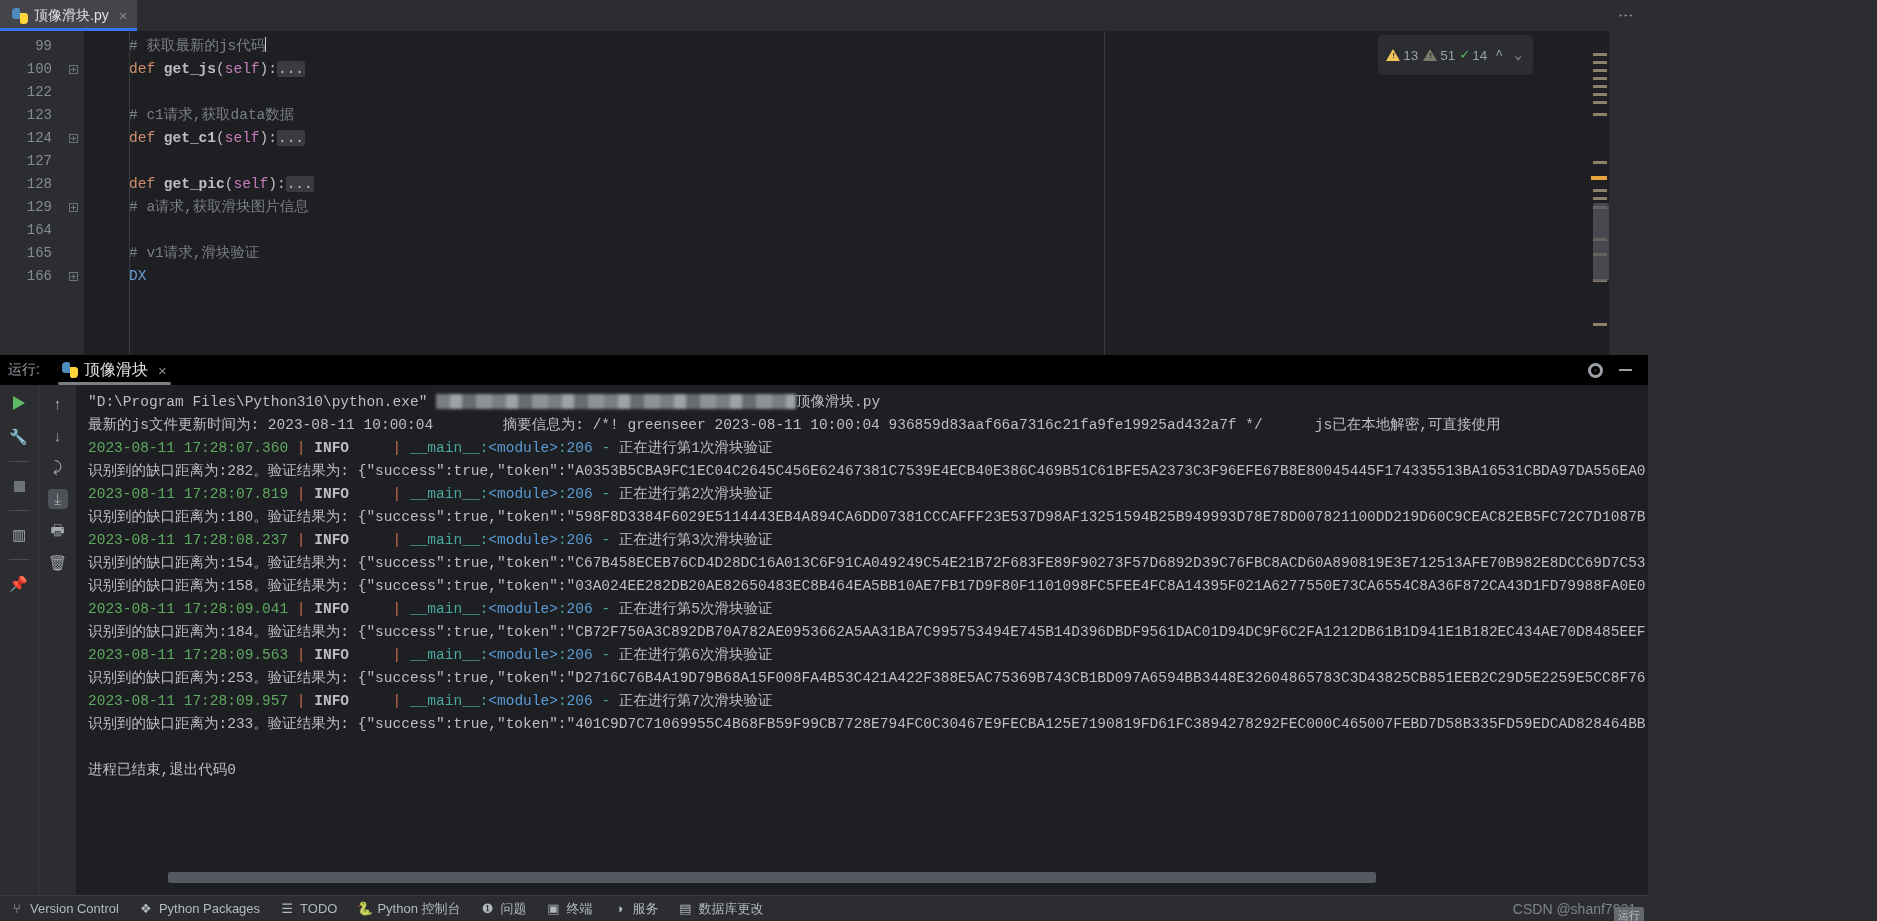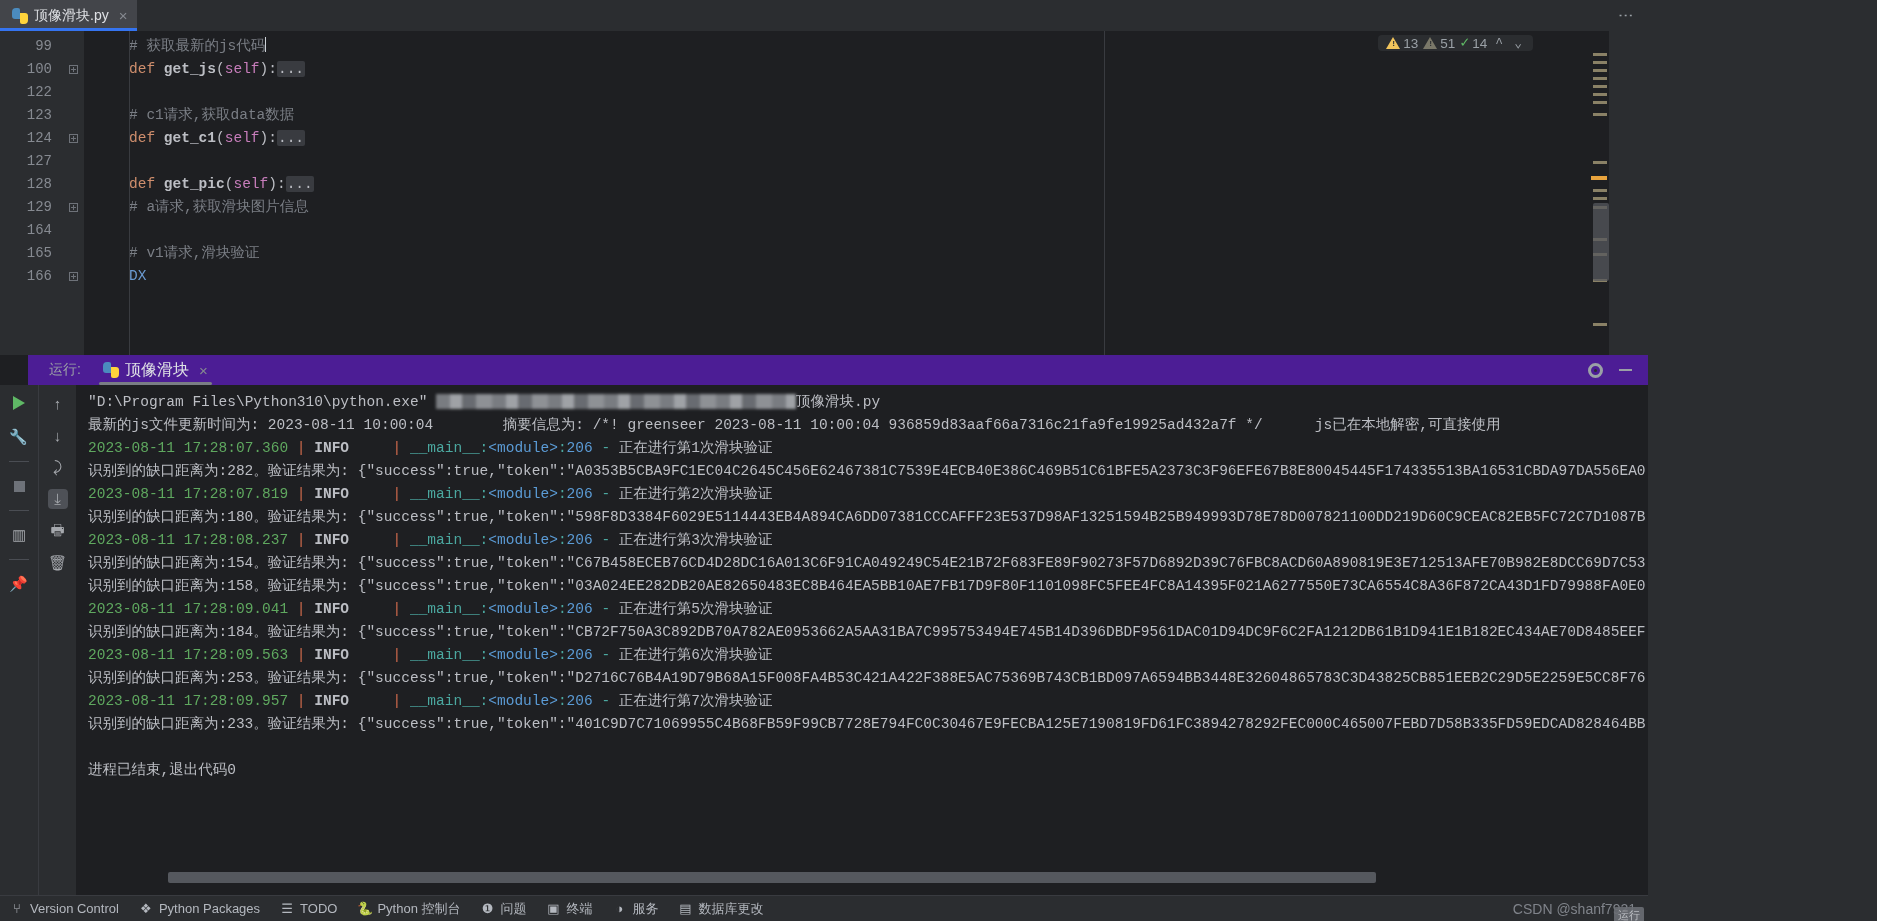--- a/index.html
+++ b/index.html
@@ -115,21 +115,21 @@
     color: #6b9bd2; font-family: "Liberation Mono", monospace; font-size: 14.5px;
   }
   .editor-vline {
     position: absolute; top: 0; bottom: 0; width: 1px; background: #393b40;
   }
 
   
   .inspect {
     position: absolute; top: 4px; right: 58px;
     display: flex; align-items: center; gap: 5px;
-    background: #2b2d30; padding: 0 8px; border-radius: 4px;
+    background: #2b2d30; padding: 12px 8px; border-radius: 4px;
     z-index: 5;
   }
   .insp-item { display: flex; align-items: center; gap: 3px; }
   .insp-num { color: #9aa0a6; font-size: 13.5px; font-family: "Liberation Sans", sans-serif; }
   .tri { width: 0; height: 0; border-left: 7px solid transparent;
          border-right: 7px solid transparent; border-bottom: 12px solid #f2c55c;
          position: relative; }
   .tri.grey { border-bottom-color: #7a7869; }
   .tri::after { content: "!"; position: absolute; left: -2px; top: 2px;
                 font-size: 8px; color: #2b2d30; font-weight: bold; }
@@ -146,22 +146,22 @@
     position: absolute; right: 0; width: 16px; background: #55585e; opacity: .75;
     border-radius: 2px;
   }
   .farright {
     width: 39px; flex: 0 0 39px; background: #2b2d30;
   }
 
   
   .runpanel { flex: 1; display: flex; flex-direction: column; background: #1e1f22; }
   .run-header {
-    height: 30px; flex: 0 0 30px; background: #4c1d95;
-    display: flex; align-items: center; padding-left: 21px; position: relative; margin-left: 28px;
+    height: 30px; flex: 0 0 30px; background: #000000;
+    display: flex; align-items: center; padding-left: 8px; position: relative;
   }
   .run-label { color: #9aa0a6; font-size: 14px; padding-right: 14px; }
   .run-tab {
     display: flex; align-items: center; gap: 6px; position: relative;
     padding: 0 8px; height: 100%;
   }
   .run-tab::after {
     content: ""; position: absolute; left: 4px; right: 4px; bottom: 0;
     height: 3px; background: #7a7e85; border-radius: 2px;
   }

